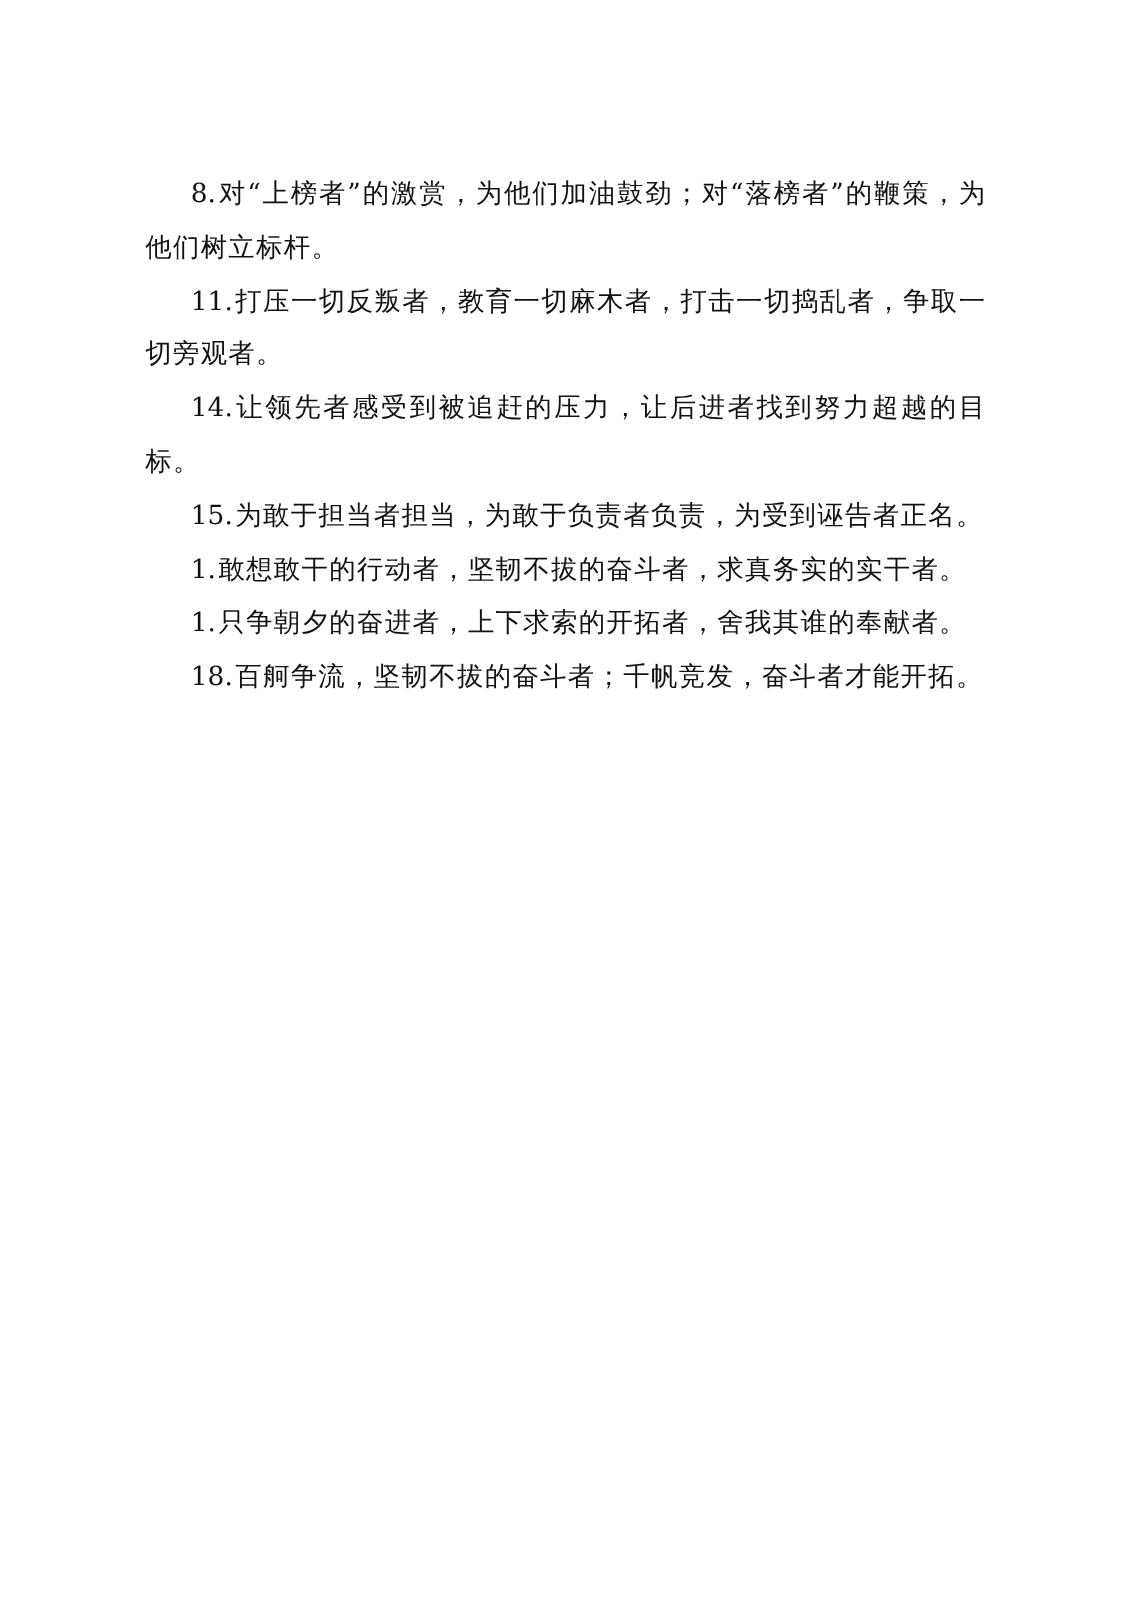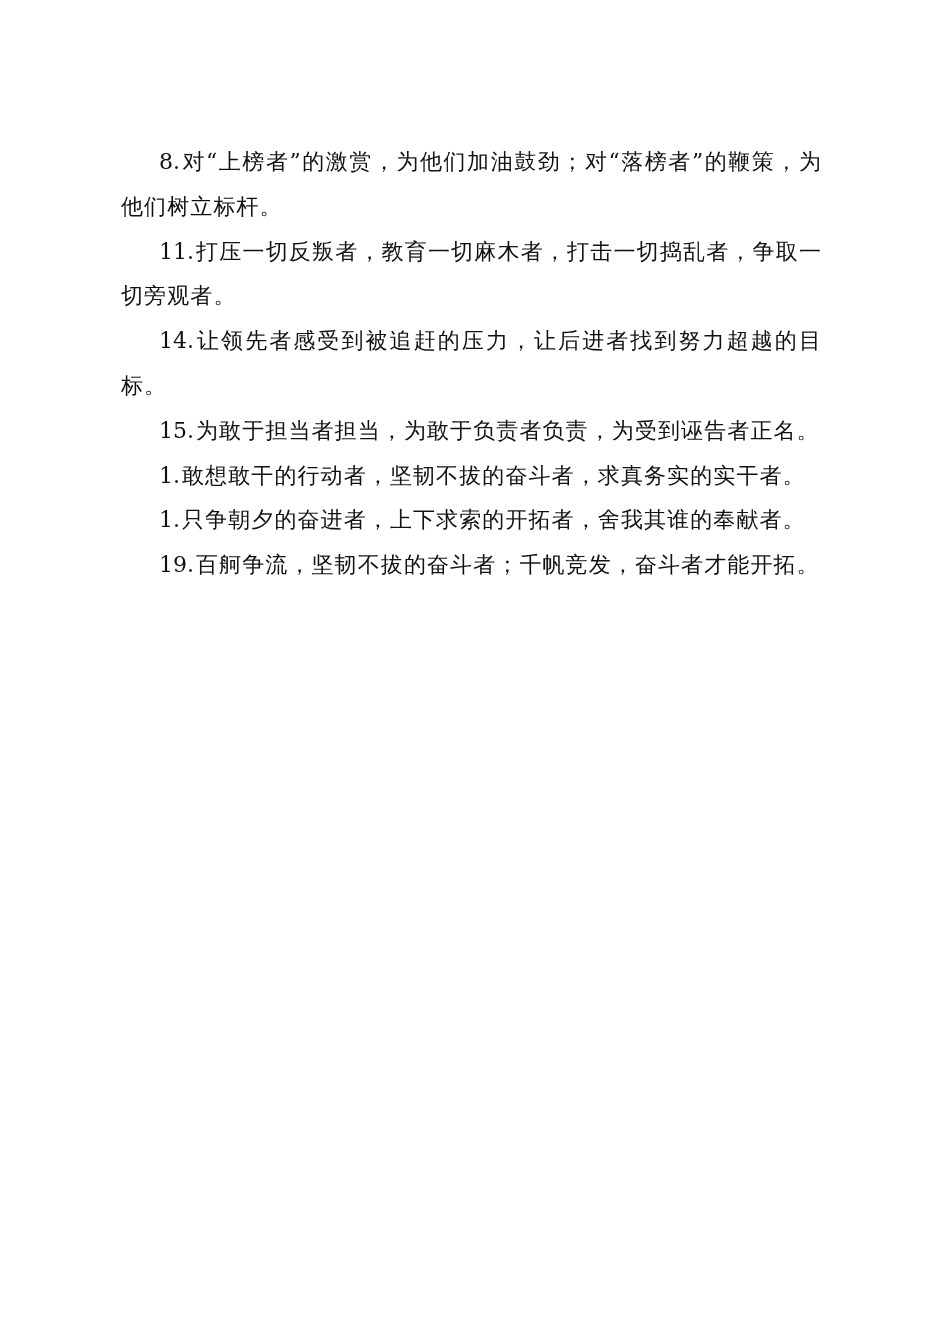--- a/index.html
+++ b/index.html
@@ -48,15 +48,15 @@
 <body>
 
 <div class="page">
   <div class="content">
     <p class="item"><span class="num">8.</span><span>对“上榜者”的激赏，为他们加油鼓劲；对“落榜者”的鞭策，为他们树立标杆。</span></p>
     <p class="item"><span class="num">11.</span><span>打压一切反叛者，教育一切麻木者，打击一切捣乱者，争取一切旁观者。</span></p>
     <p class="item"><span class="num">14.</span><span>让领先者感受到被追赶的压力，让后进者找到努力超越的目标。</span></p>
     <p class="item"><span class="num">15.</span><span>为敢于担当者担当，为敢于负责者负责，为受到诬告者正名。</span></p>
     <p class="item"><span class="num">1.</span><span>敢想敢干的行动者，坚韧不拔的奋斗者，求真务实的实干者。</span></p>
     <p class="item"><span class="num">1.</span><span>只争朝夕的奋进者，上下求索的开拓者，舍我其谁的奉献者。</span></p>
-    <p class="item"><span class="num">19.</span><span>百舸争流，坚韧不拔的奋斗者；千帆竞发，奋斗者才能开拓。</span></p>
+    <p class="item"><span class="num">18.</span><span>百舸争流，坚韧不拔的奋斗者；千帆竞发，奋斗者才能开拓。</span></p>
   </div>
 </div>
 
 </body></html>

